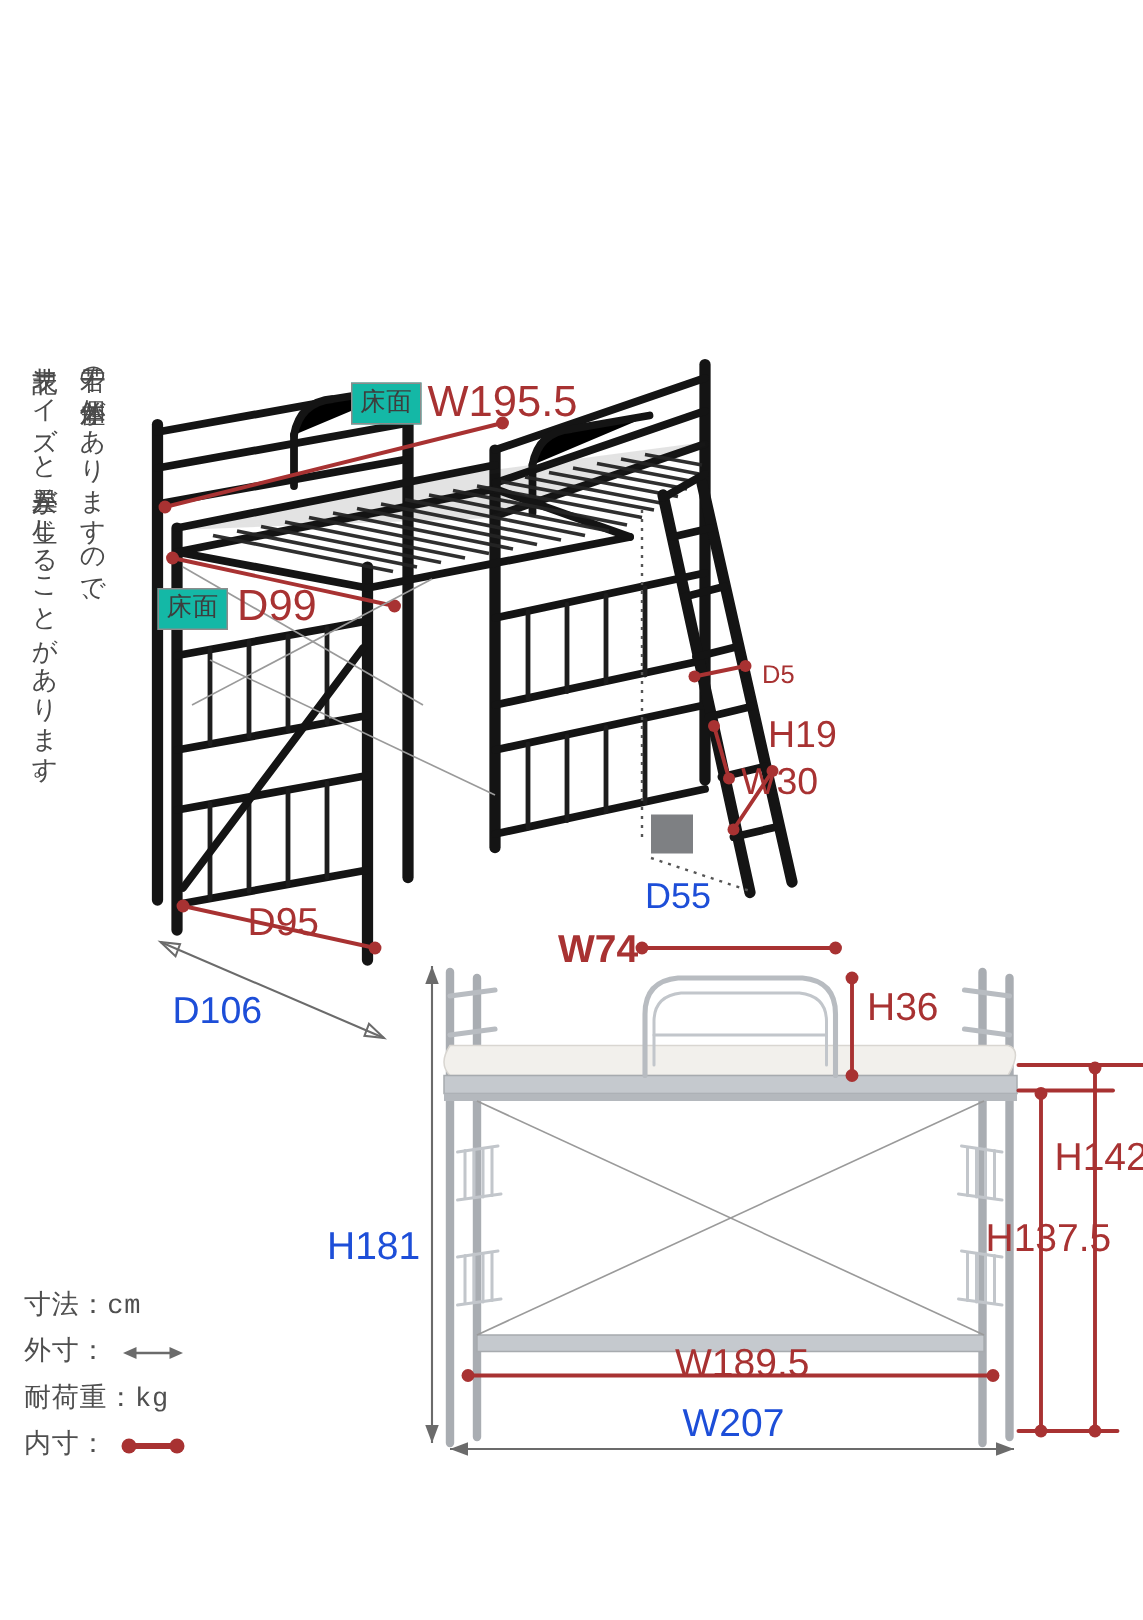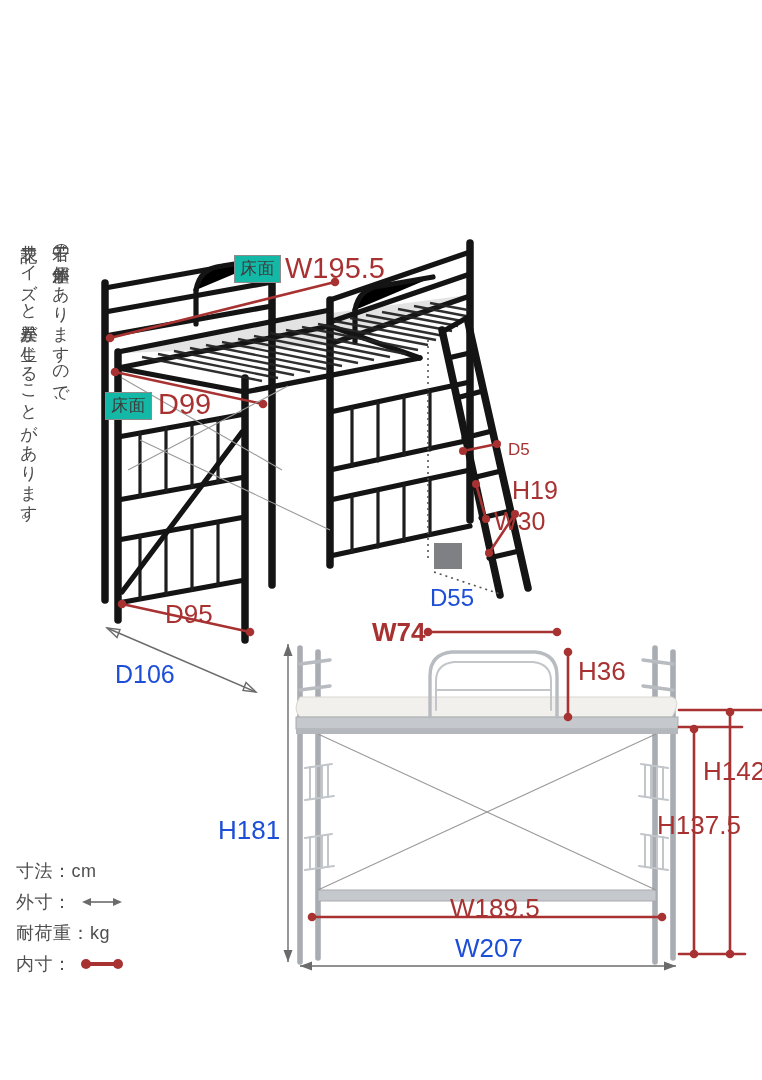--- a/index.html
+++ b/index.html
@@ -66,21 +66,21 @@
     padding: 4px 5px 5px 5px;
     letter-spacing: 0.5px;
     white-space: nowrap;
   }
 
   
   #legend {
     position: absolute;
     left: 16px;
     top: 855px;
-    font-family: Liberation Sans, sans-serif;
+    font-family: Liberation Mono, monospace;
     font-size: 18px;
     color: #4f4f4f;
     line-height: 1;
   }
   #legend .row {
     display: flex;
     align-items: center;
     height: 31px;
   }
   #legend .lbl { letter-spacing: 0.5px; }

